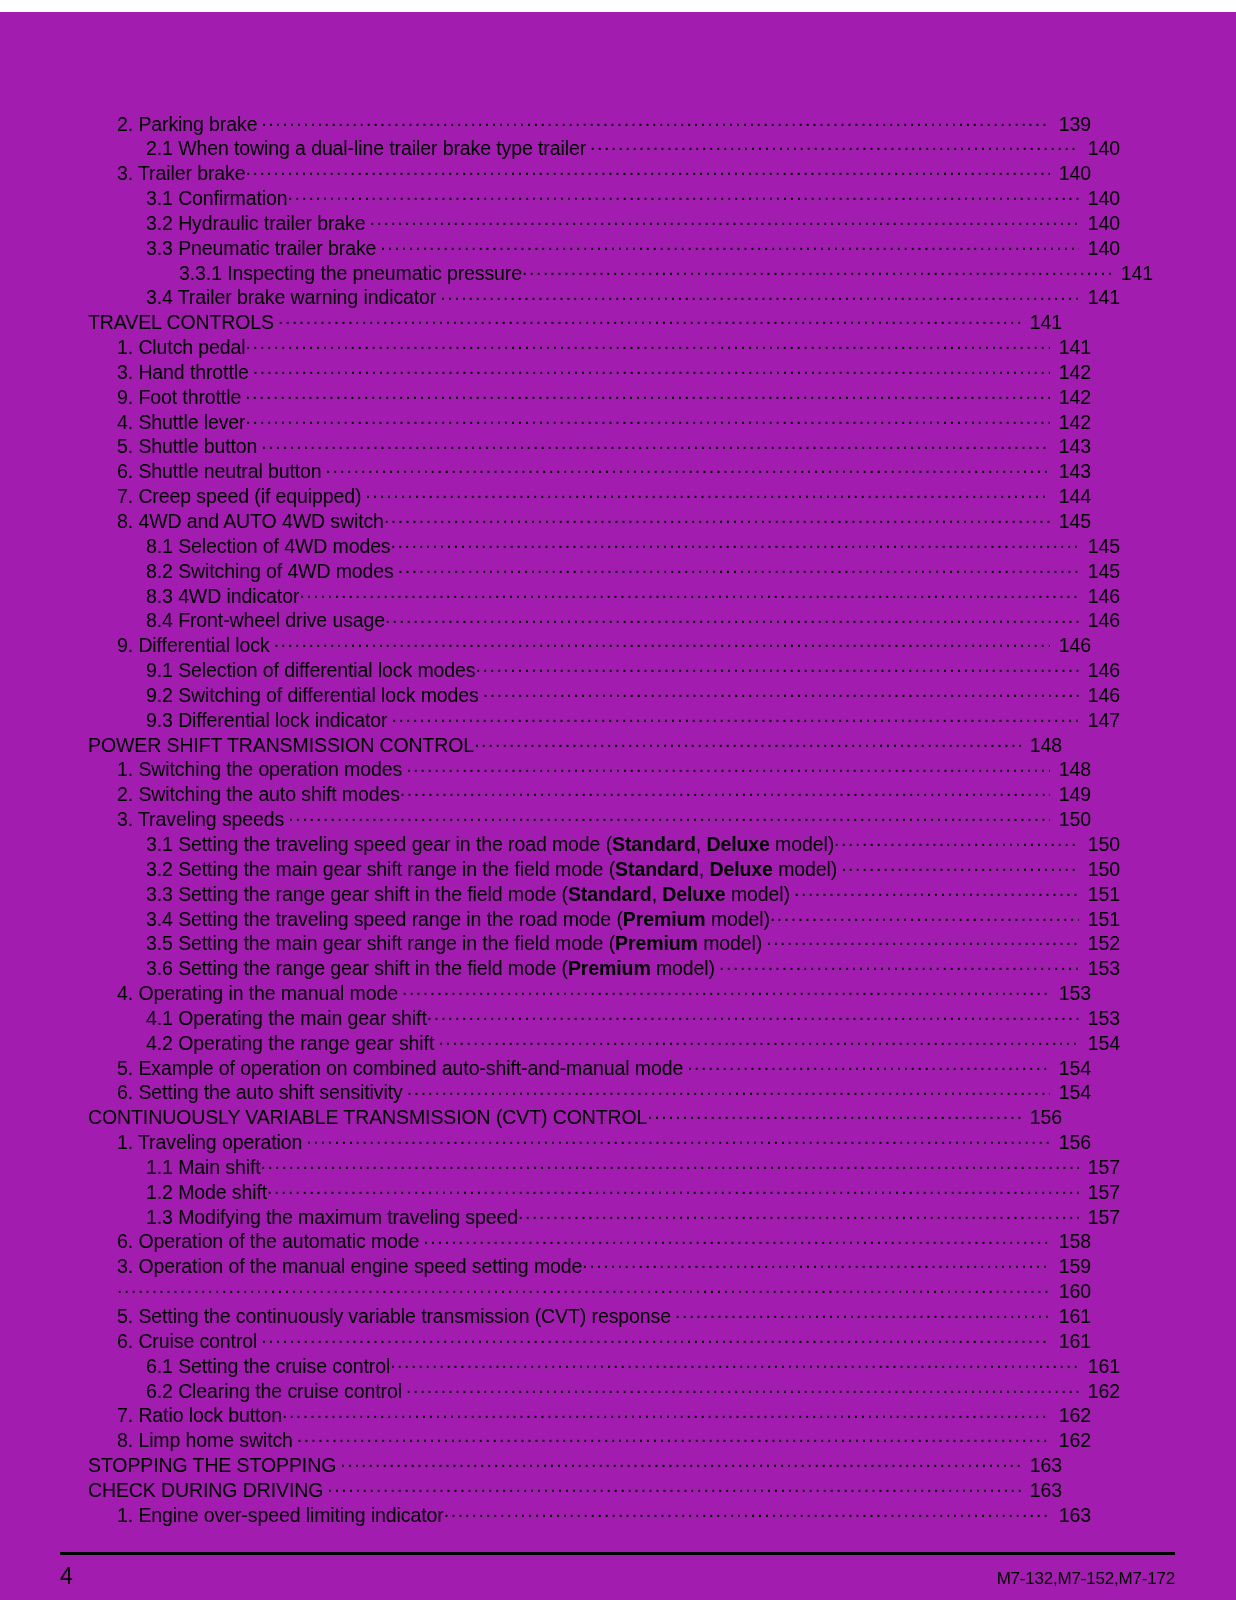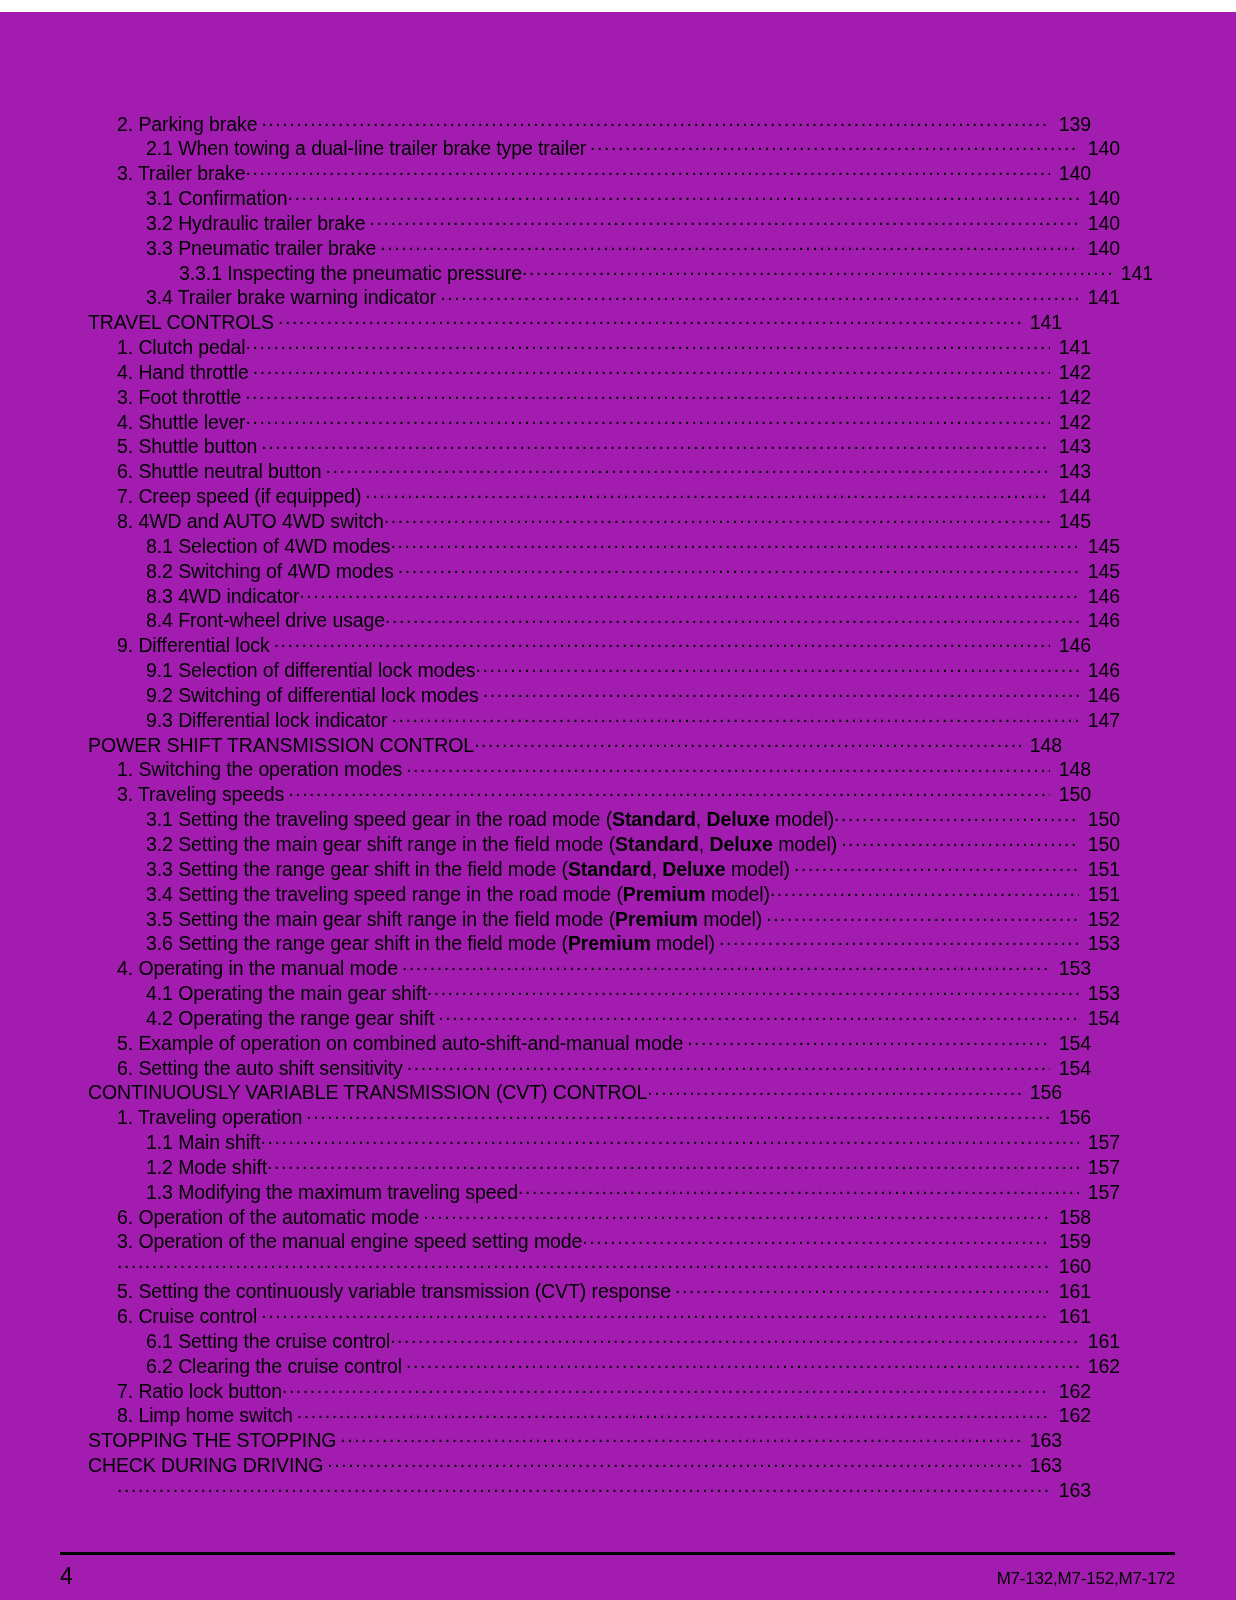--- a/index.html
+++ b/index.html
@@ -164,26 +164,26 @@
         <span class="label">TRAVEL CONTROLS</span>
         <span class="leader"></span>
         <span class="pageno">141</span>
       </div>
       <div class="toc-entry lvl1 nogap">
         <span class="label">1. Clutch pedal</span>
         <span class="leader"></span>
         <span class="pageno">141</span>
       </div>
       <div class="toc-entry lvl1 gap">
-        <span class="label">4. Hand throttle</span>
+        <span class="label">3. Hand throttle</span>
         <span class="leader"></span>
         <span class="pageno">142</span>
       </div>
       <div class="toc-entry lvl1 gap">
-        <span class="label">3. Foot throttle</span>
+        <span class="label">9. Foot throttle</span>
         <span class="leader"></span>
         <span class="pageno">142</span>
       </div>
       <div class="toc-entry lvl1 nogap">
         <span class="label">4. Shuttle lever</span>
         <span class="leader"></span>
         <span class="pageno">142</span>
       </div>
       <div class="toc-entry lvl1 gap">
         <span class="label">5. Shuttle button</span>
@@ -248,20 +248,25 @@
       <div class="toc-entry lvl0 nogap">
         <span class="label">POWER SHIFT TRANSMISSION CONTROL</span>
         <span class="leader"></span>
         <span class="pageno">148</span>
       </div>
       <div class="toc-entry lvl1 gap">
         <span class="label">1. Switching the operation modes</span>
         <span class="leader"></span>
         <span class="pageno">148</span>
       </div>
+      <div class="toc-entry lvl1 nogap">
+        <span class="label">2. Switching the auto shift modes</span>
+        <span class="leader"></span>
+        <span class="pageno">149</span>
+      </div>
       <div class="toc-entry lvl1 gap">
         <span class="label">3. Traveling speeds</span>
         <span class="leader"></span>
         <span class="pageno">150</span>
       </div>
       <div class="toc-entry lvl2 nogap">
         <span class="label">3.1 Setting the traveling speed gear in the road mode (<b>Standard</b>, <b>Deluxe</b> model)</span>
         <span class="leader"></span>
         <span class="pageno">150</span>
       </div>
@@ -388,20 +393,21 @@
         <span class="label">STOPPING THE STOPPING</span>
         <span class="leader"></span>
         <span class="pageno">163</span>
       </div>
       <div class="toc-entry lvl0 gap">
         <span class="label">CHECK DURING DRIVING</span>
         <span class="leader"></span>
         <span class="pageno">163</span>
       </div>
       <div class="toc-entry lvl1 nogap">
+        <span class="label">1. Engine over-speed limiting indicator</span>
         <span class="leader"></span>
         <span class="pageno">163</span>
       </div>
     </div>
 
   <div class="footer-rule"></div>
 
   <div class="footer">
     <span class="folio">4</span>
     <span class="docid">M7-132,M7-152,M7-172</span>

